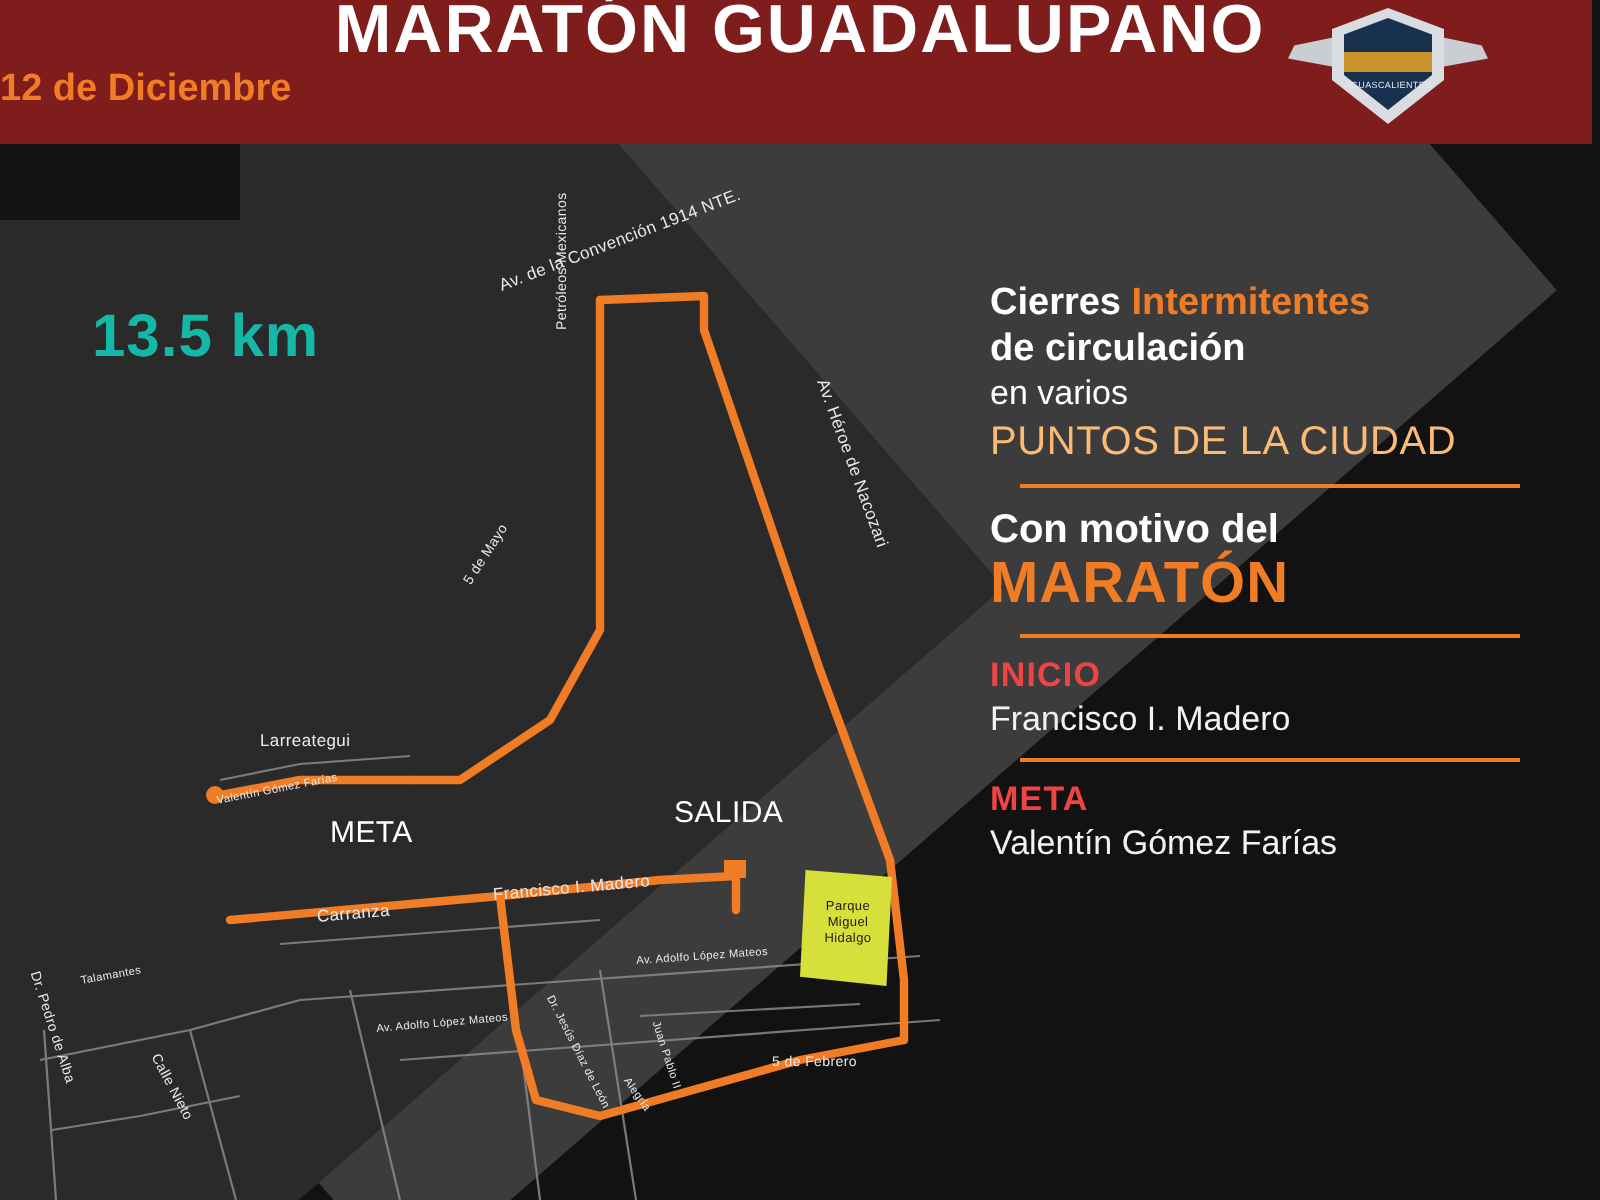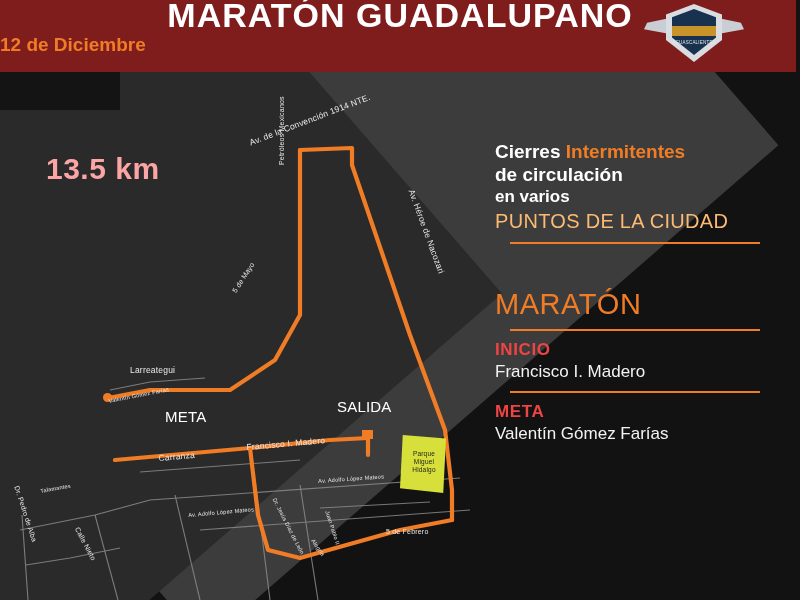--- a/index.html
+++ b/index.html
@@ -106,21 +106,21 @@
     text-align: center;
     color: #e6e9ec;
     font-size: 4.5px;
     letter-spacing: .2px;
   }
 
   
   .km {
     position: absolute;
     left: 46px; top: 152px;
-    color: #fca5a5;
+    color: #14b8a6;
     font-size: 30px;
     font-weight: bold;
     letter-spacing: .5px;
   }
 
   
   .panel {
     position: absolute;
     left: 495px; top: 140px;
     width: 280px;
@@ -128,38 +128,37 @@
     text-align: left;
   }
   .panel .l1 {
     font-size: 19px; font-weight: bold; line-height: 1.22;
   }
   .panel .l1 .orange { color: #f07d26; }
   .panel .l2 {
     font-size: 19px; font-weight: bold; line-height: 1.22;
   }
   .panel .l3 {
-    font-size: 17px; font-weight: bold; line-height: 1.3;
+    font-size: 17px; font-weight: normal; line-height: 1.3;
   }
   .panel .l4 {
     margin-top: 2px;
     font-size: 20px; font-weight: normal; color: #fdba74; letter-spacing: .3px;
   }
   .rule {
     width: 250px; height: 2px;
     background: #f07d26;
     margin: 9px auto 9px auto;
   }
   .panel .motivo {
     font-size: 20px; font-weight: bold; line-height: 1.2;
   }
   .panel .maraton {
-    font-size: 29px; font-weight: normal; color: #f07d26; line-height: 1.05;
+    font-size: 29px; font-weight: bold; color: #f07d26; line-height: 1.05;
     letter-spacing: .5px;
-    margin-top: 45px;
   }
   .panel .guadalupano {
     font-size: 19px; color: #e8e8e8; line-height: 1.3;
   }
   .panel .kicker {
     font-size: 17px; font-weight: bold; color: #ef4444; letter-spacing: .6px;
     margin-top: 2px;
   }
   .panel .value {
     font-size: 17px; color: #f2f2f2; margin-top: 2px;
@@ -291,20 +290,21 @@
   <div class="panel">
     <div class="l1">
       <span>Cierres </span><span class="orange">Intermitentes</span>
     </div>
     <div class="l2">de circulación</div>
     <div class="l3">en varios</div>
     <div class="l4">PUNTOS DE LA CIUDAD</div>
 
     <div class="rule"></div>
 
+    <div class="motivo">Con motivo del</div>
     <div class="maraton">MARATÓN</div>
 
     <div class="rule"></div>
 
     <div class="block">
       <div class="kicker">INICIO</div>
       <div class="value">Francisco I. Madero</div>
     </div>
 
     <div class="rule"></div>

